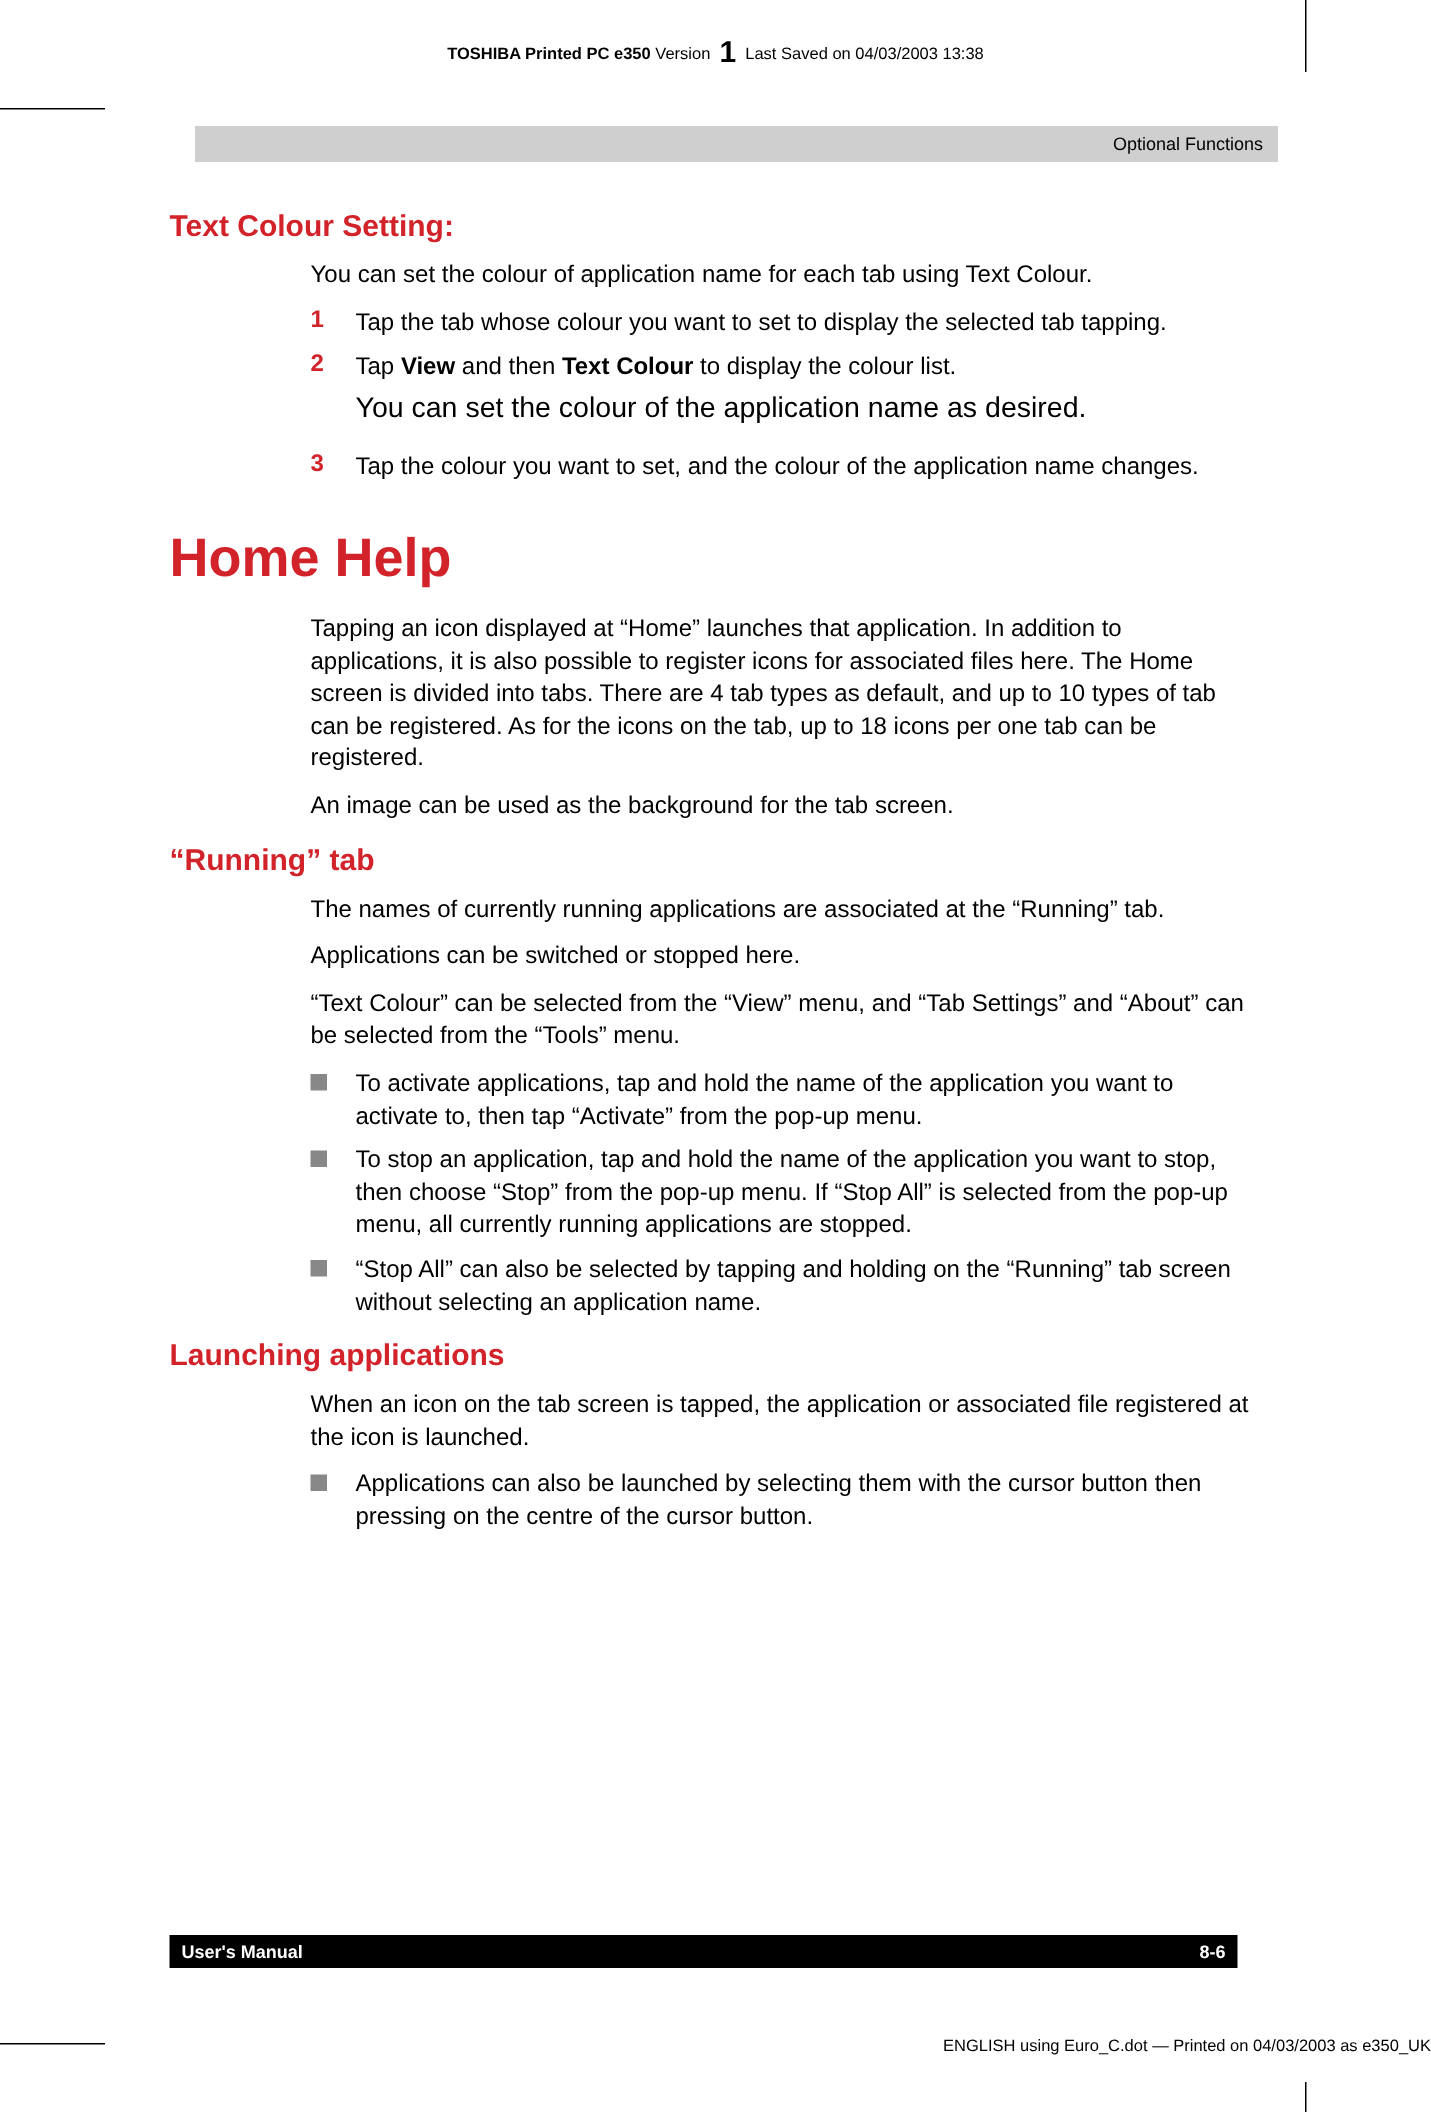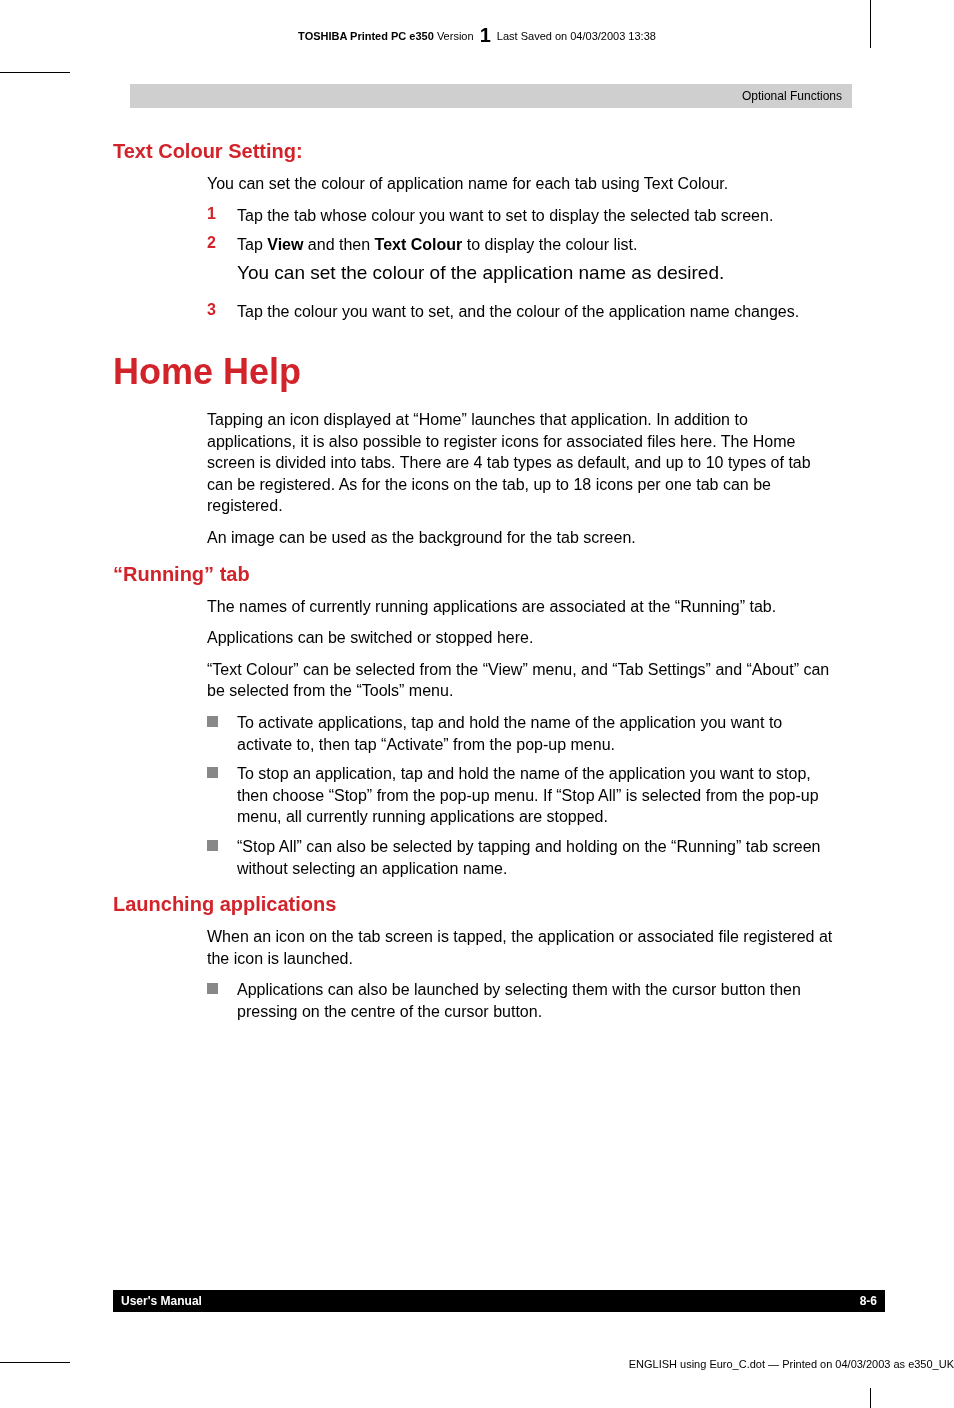--- a/index.html
+++ b/index.html
@@ -18,21 +18,21 @@
   .h1 { color: #d2232a; font-weight: bold; font-size: 36px; margin-top: 28px; margin-bottom: 16px; }
   .para { font-size: 16px; line-height: 1.35; margin-left: 94px; margin-bottom: 10px; }
   .ol { margin-left: 94px; }
   .li-row { display: flex; margin-bottom: 8px; }
   .li-num { color: #d2232a; font-weight: bold; font-size: 16px; width: 30px; flex-shrink: 0; }
   .li-sq { width: 30px; flex-shrink: 0; display: flex; align-items: flex-start; padding-top: 4px; }
   .sq { width: 11px; height: 11px; background: #888; }
   .li-text { font-size: 16px; line-height: 1.35; }
   .li-text .bold { font-weight: bold; }
   .li-sub { font-size: 19px; line-height: 1.35; margin-left: 30px; margin-top: 4px; margin-bottom: 8px; }
-  .footerbar { position: absolute; top: 1290px; left: 113px; width: 772px; height: 22px; background: #000; color: #fff; display: flex; align-items: center; justify-content: space-between; padding: 0 8px; font-size: 12px; }
+  .footerbar { position: absolute; top: 1290px; left: 113px; width: 712px; height: 22px; background: #000; color: #fff; display: flex; align-items: center; justify-content: space-between; padding: 0 8px; font-size: 12px; }
   .footerbar .bold { font-weight: bold; }
   .bottomline { position: absolute; top: 1358px; left: 0; width: 954px; text-align: right; font-size: 11px; }
 </style>
 </head>
 <body>
 
 <div class="page">
   <div class="crop-tl-h"></div>
   <div class="crop-tl-v"></div>
   <div class="crop-bl-h"></div>
@@ -50,21 +50,21 @@
   </div>
 
   <div class="content">
 
     <div class="h2">Text Colour Setting:</div>
     <div class="para">You can set the colour of application name for each tab using Text Colour.</div>
 
     <div class="ol">
       <div class="li-row">
         <div class="li-num">1</div>
-        <div class="li-text">Tap the tab whose colour you want to set to display the selected tab screen.</div>
+        <div class="li-text">Tap the tab whose colour you want to set to display the selected tab tapping.</div>
       </div>
       <div class="li-row">
         <div class="li-num">2</div>
         <div class="li-text">
           <span>Tap </span><span class="bold">View</span><span> and then </span><span class="bold">Text Colour</span><span> to display the colour list.</span>
           <div class="li-sub" style="margin-left:0;">You can set the colour of the application name as desired.</div>
         </div>
       </div>
       <div class="li-row">
         <div class="li-num">3</div>

